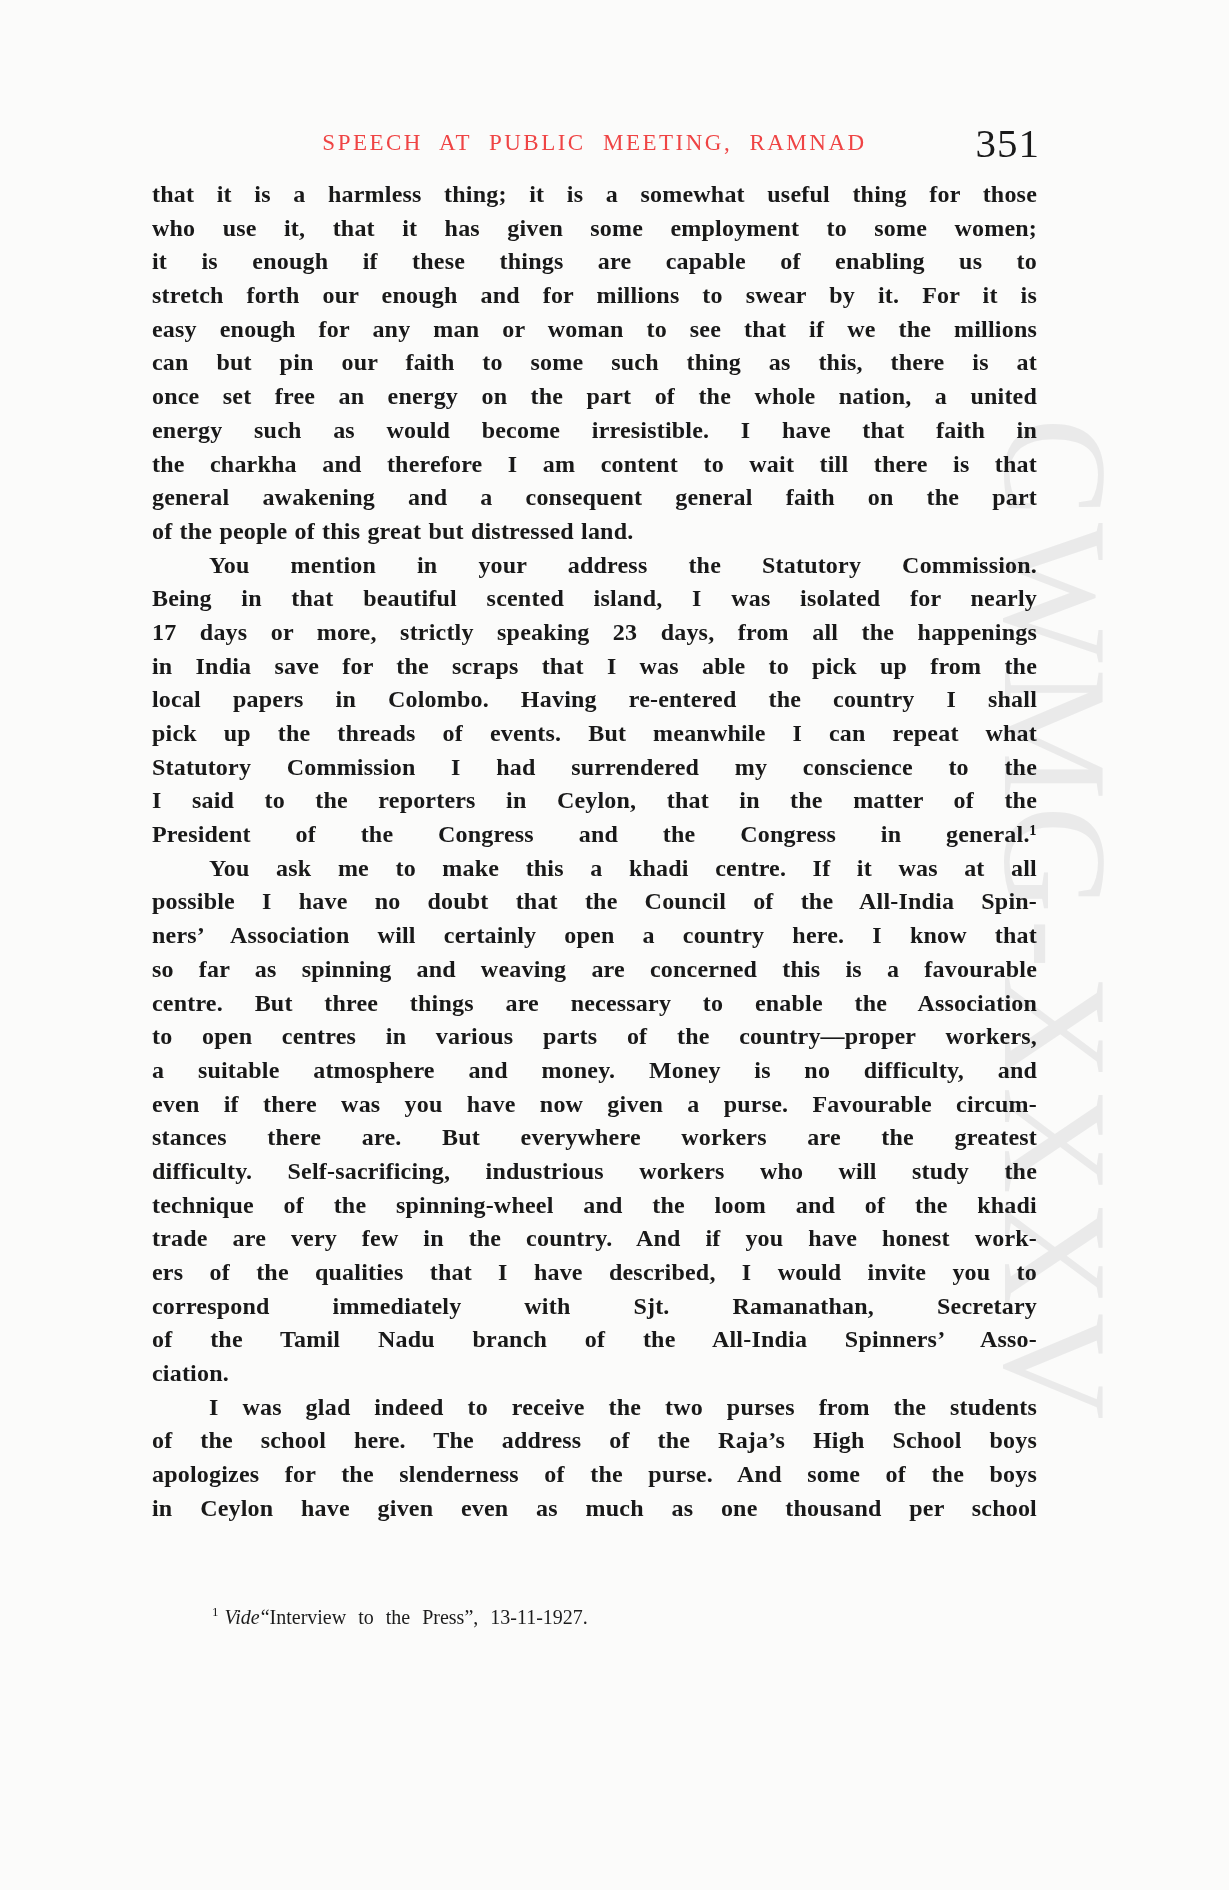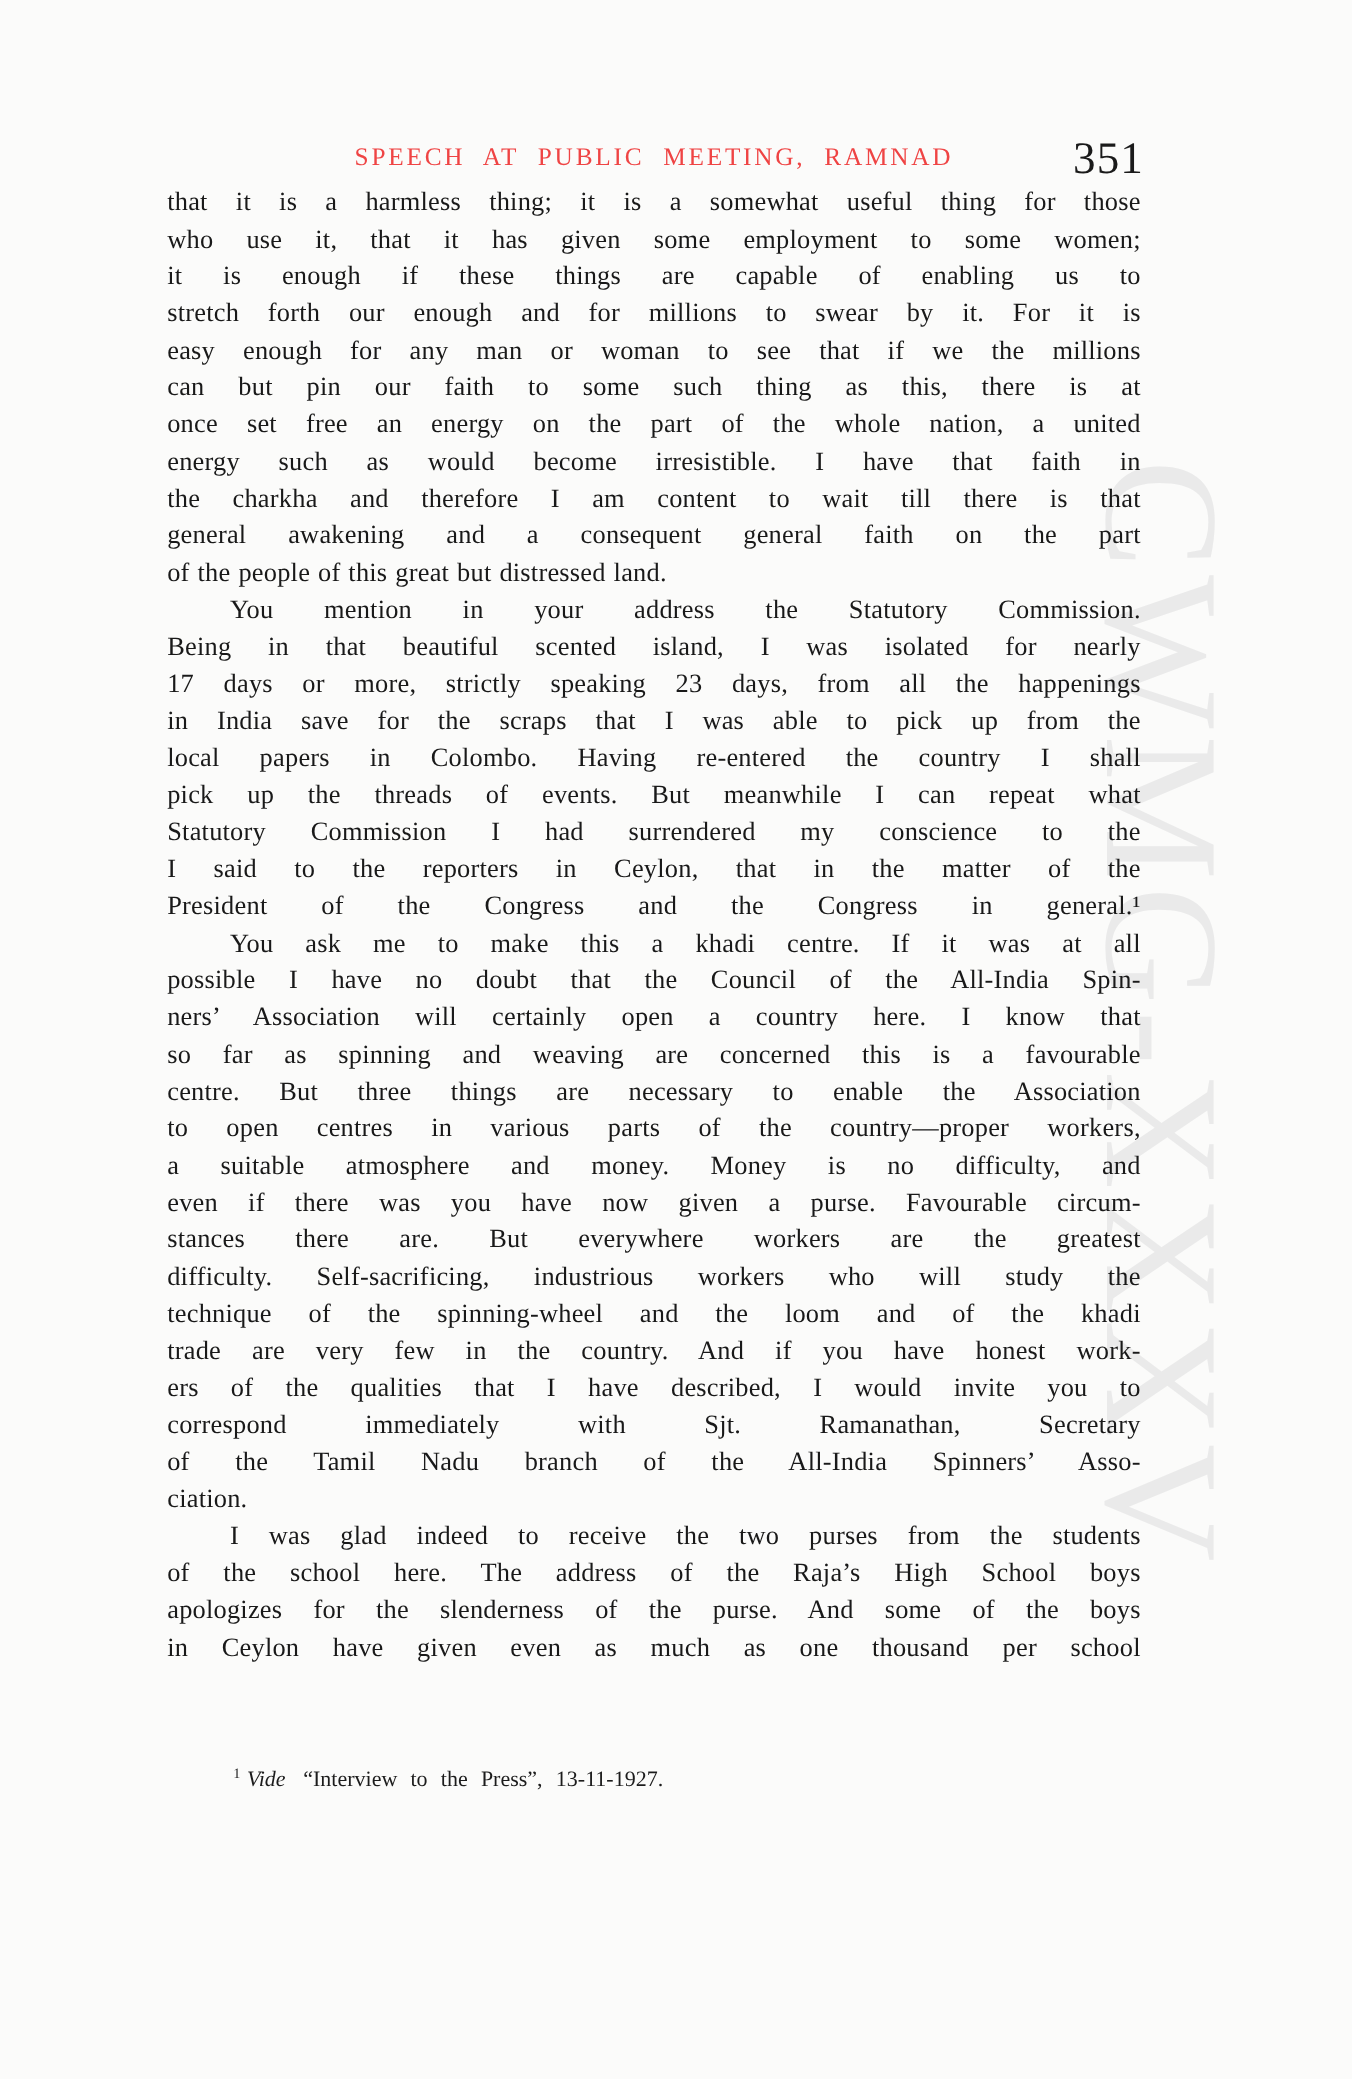--- a/index.html
+++ b/index.html
@@ -39,26 +39,27 @@
   .page-number{
     position:absolute;
     right:-3px;top:-8px;
     font-size:41px;
     line-height:1;
     color:#1a1a1a;
     letter-spacing:1px;
   }
   .body-text{
     position:absolute;
-    left:152px;top:168px;width:885px;
+    left:152px;top:178px;width:885px;
     font-size:24px;
     line-height:33.7px;
     letter-spacing:0.2px;
     word-spacing:1px;
     color:#191919;
+    font-weight:bold;
   }
   .line{
     height:33.7px;
     text-align:justify;
     text-align-last:justify;
   }
   .line.no-just{
     text-align-last:left;
   }
   .line.indent{
@@ -71,21 +72,21 @@
     line-height:1.3;
     word-spacing:7px;
     color:#1c1c1c;
   }
   .footnote sup{
     font-size:13px;
     margin-right:6px;
   }
   .footnote .vide{
     font-style:italic;
-    margin-right:16px;
+    margin-right:1px;
   }
 </style>
 </head>
 <body>
 
 <div class="page">
 
   <div class="watermark" style="color: rgb(234, 234, 234);">CWMG-XXXV</div>
 
   <div class="header">

